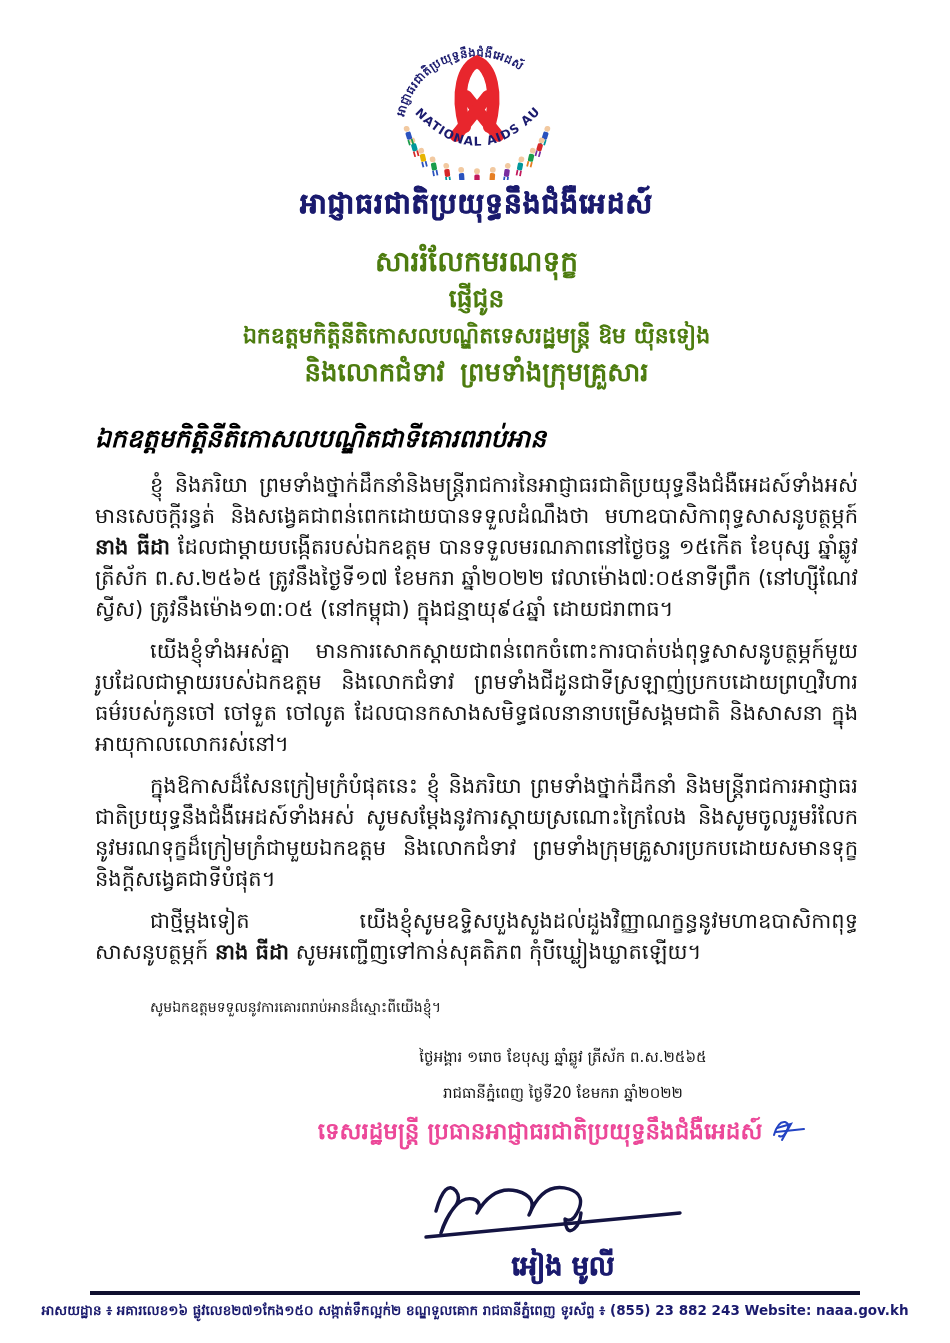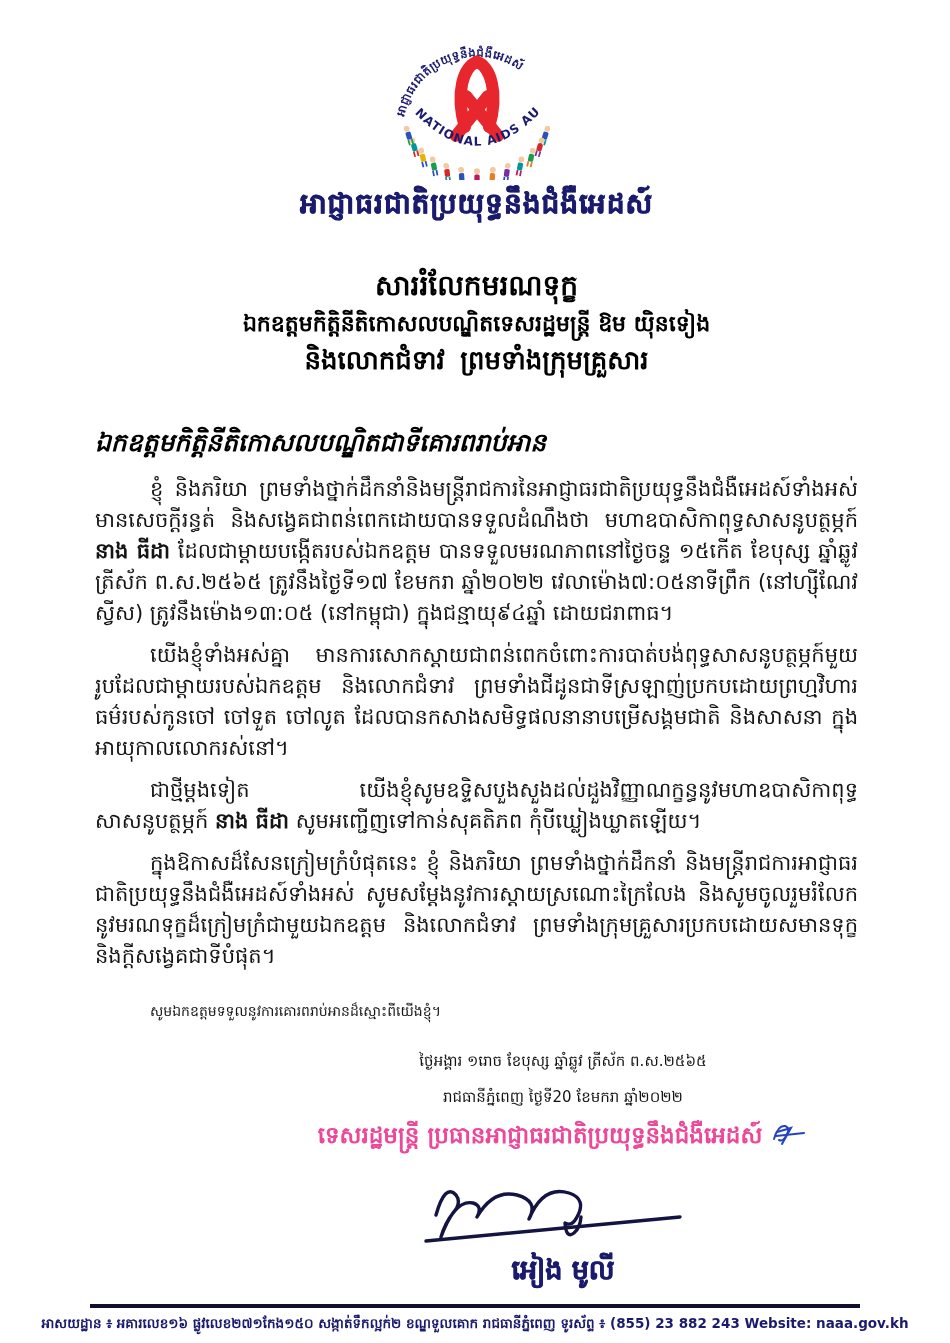--- a/index.html
+++ b/index.html
@@ -32,32 +32,32 @@
     text-align:center;
     font-size:28px;
     font-weight:bold;
     color:var(--navy);
     letter-spacing:1px;
     margin-top:2px;
     -webkit-text-stroke:0.6px var(--navy);
   }
   
   .title-block{
-    margin-top:40px;
-    text-align:center;
-    font-weight:bold;
-    color:#000000;
+    margin-top:16px;
+    text-align:center;
+    font-weight:bold;
+    color:#4d7c0f;
   }
   .title-line1{font-size:28px;line-height:38px;}
   .title-line2{font-size:25px;line-height:36px;}
   .title-line3{font-size:22px;line-height:38px;}
   .title-line4{font-size:26px;line-height:38px;font-family:Liberation Mono, monospace;}
   
   .salutation{
-    margin-top:46px;
+    margin-top:30px;
     font-size:25px;
     font-weight:bold;
     font-style:italic;
     color:#000;
   }
   
   .para{
     margin-top:11px;
     font-size:21px;
     line-height:31px;
@@ -104,21 +104,21 @@
     margin-top:4px;
     font-size:27px;
     font-weight:bold;
     color:var(--navy);
     -webkit-text-stroke:0.5px var(--navy);
   }
   
   .footer{
     position:absolute;
     left:0;right:0;bottom:0;
-    height:39px;
+    height:52px;
   }
   .footer-rule{
     width:770px;
     margin:0 auto;
     border-top:4px solid #10102e;
   }
   .footer-text{
     margin-top:7px;
     text-align:center;
     font-size:13.5px;
@@ -219,33 +219,34 @@
               <rect x="-2.4" y="-3" width="4.8" height="7" rx="1.4" fill="#2a52be"></rect>
               <path d="M-1.6,4 L-1.6,9 M1.6,4 L1.6,9" stroke="#1a9c4b" stroke-width="1.6"></path>
             </g>
           </g>
       </svg>
       <div class="org-name">អាជ្ញាធរជាតិប្រយុទ្ធនឹងជំងឺអេដស៍</div>
     </div>
 
     <div class="title-block">
       <div class="title-line1">សាររំលែកមរណទុក្ខ</div>
+      <div class="title-line2">ផ្ញើជូន</div>
       <div class="title-line3">ឯកឧត្តមកិត្តិនីតិកោសលបណ្ឌិតទេសរដ្ឋមន្ត្រី ឱម យ៉ិនទៀង</div>
       <div class="title-line4">និងលោកជំទាវ ព្រមទាំងក្រុមគ្រួសារ</div>
     </div>
 
     <div class="salutation">ឯកឧត្តមកិត្តិនីតិកោសលបណ្ឌិតជាទីគោរពរាប់អាន</div>
 
     <p class="para"><span>ខ្ញុំ និងភរិយា ព្រមទាំងថ្នាក់ដឹកនាំនិងមន្ត្រីរាជការនៃអាជ្ញាធរជាតិប្រយុទ្ធនឹងជំងឺអេដស៍ទាំងអស់ មានសេចក្តីរន្ធត់ និងសង្វេគជាពន់ពេកដោយបានទទួលដំណឹងថា មហាឧបាសិកាពុទ្ធសាសនូបត្ថម្ភក៍ </span><span class="name-bold">នាង ធីដា</span><span> ដែលជាម្តាយបង្កើតរបស់ឯកឧត្តម បានទទួលមរណភាពនៅថ្ងៃចន្ទ ១៥កើត ខែបុស្ស ឆ្នាំឆ្លូវ ត្រីស័ក ព.ស.២៥៦៥ ត្រូវនឹងថ្ងៃទី១៧ ខែមករា ឆ្នាំ២០២២ វេលាម៉ោង៧:០៥នាទីព្រឹក (នៅហ្ស៊ីណែវ ស្វីស) ត្រូវនឹងម៉ោង១៣:០៥ (នៅកម្ពុជា) ក្នុងជន្មាយុ៩៤ឆ្នាំ ដោយជរាពាធ។</span></p>
 
     <p class="para">យើងខ្ញុំទាំងអស់គ្នា មានការសោកស្តាយជាពន់ពេកចំពោះការបាត់បង់ពុទ្ធសាសនូបត្ថម្ភក៍មួយរូបដែលជាម្តាយរបស់ឯកឧត្តម និងលោកជំទាវ ព្រមទាំងជីដូនជាទីស្រឡាញ់ប្រកបដោយព្រហ្មវិហារធម៌របស់កូនចៅ ចៅទួត ចៅលូត ដែលបានកសាងសមិទ្ធផលនានាបម្រើសង្គមជាតិ និងសាសនា ក្នុងអាយុកាលលោករស់នៅ។</p>
 
+    <p class="para">ក្នុងឱកាសដ៏សែនក្រៀមក្រំបំផុតនេះ ខ្ញុំ និងភរិយា ព្រមទាំងថ្នាក់ដឹកនាំ និងមន្ត្រីរាជការអាជ្ញាធរជាតិប្រយុទ្ធនឹងជំងឺអេដស៍ទាំងអស់ សូមសម្តែងនូវការស្តាយស្រណោះក្រៃលែង និងសូមចូលរួមរំលែកនូវមរណទុក្ខដ៏ក្រៀមក្រំជាមួយឯកឧត្តម និងលោកជំទាវ ព្រមទាំងក្រុមគ្រួសារប្រកបដោយសមានទុក្ខ និងក្តីសង្វេគជាទីបំផុត។</p>
+
     <p class="para"><span>ជាថ្មីម្តងទៀត យើងខ្ញុំសូមឧទ្ទិសបួងសួងដល់ដួងវិញ្ញាណក្ខន្ធនូវមហាឧបាសិកាពុទ្ធសាសនូបត្ថម្ភក៍ </span><span class="name-bold">នាង ធីដា</span><span> សូមអញ្ជើញទៅកាន់សុគតិភព កុំបីឃ្លៀងឃ្លាតឡើយ។</span></p>
-
-    <p class="para">ក្នុងឱកាសដ៏សែនក្រៀមក្រំបំផុតនេះ ខ្ញុំ និងភរិយា ព្រមទាំងថ្នាក់ដឹកនាំ និងមន្ត្រីរាជការអាជ្ញាធរជាតិប្រយុទ្ធនឹងជំងឺអេដស៍ទាំងអស់ សូមសម្តែងនូវការស្តាយស្រណោះក្រៃលែង និងសូមចូលរួមរំលែកនូវមរណទុក្ខដ៏ក្រៀមក្រំជាមួយឯកឧត្តម និងលោកជំទាវ ព្រមទាំងក្រុមគ្រួសារប្រកបដោយសមានទុក្ខ និងក្តីសង្វេគជាទីបំផុត។</p>
 
     <p class="closing-line">សូមឯកឧត្តមទទួលនូវការគោរពរាប់អានដ៏ស្មោះពីយើងខ្ញុំ។</p>
 
     <div class="sign-block">
       <div class="date-line">ថ្ងៃអង្គារ ១រោច ខែបុស្ស ឆ្នាំឆ្លូវ ត្រីស័ក ព.ស.២៥៦៥</div>
       <div class="date-line">រាជធានីភ្នំពេញ ថ្ងៃទី20 ខែមករា ឆ្នាំ២០២២</div>
       <div class="signer-title"><span>ទេសរដ្ឋមន្ត្រី ប្រធានអាជ្ញាធរជាតិប្រយុទ្ធនឹងជំងឺអេដស៍</span><svg class="paraph-svg" width="40" height="30" viewBox="0 0 40 30">
           <g fill="none" stroke="#2343c3" stroke-width="2" stroke-linecap="round">
             <path d="M6,20 q4,-14 11,-13 q6,2 1,10 q-3,6 -7,4"></path>
             <path d="M9,13 l14,-4 l-9,16"></path>

